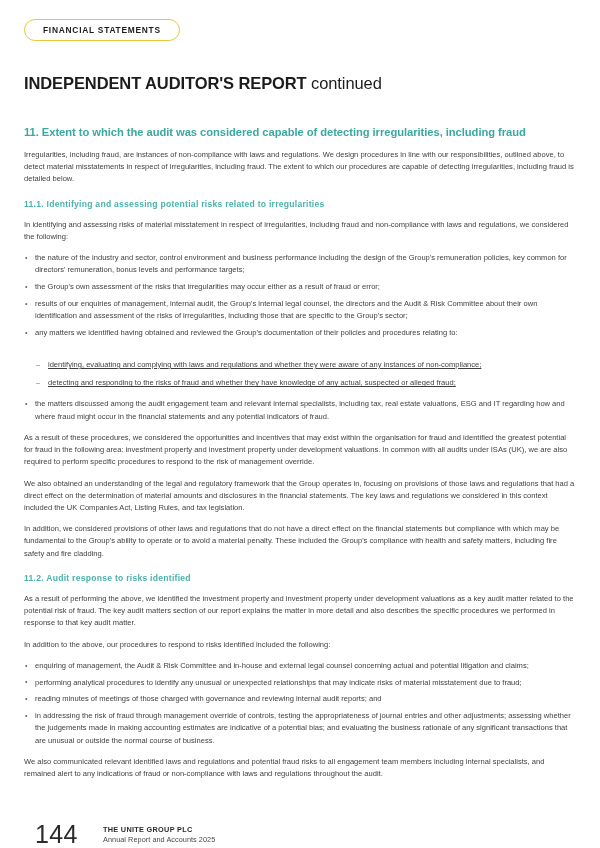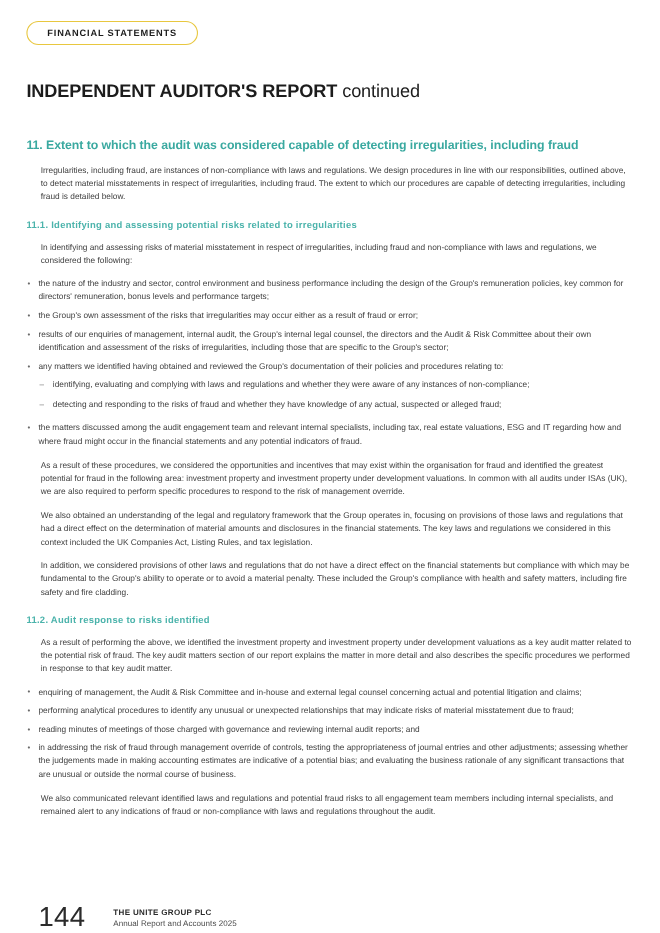--- a/index.html
+++ b/index.html
@@ -70,21 +70,21 @@
     margin: 13px 0 0 0;
     letter-spacing: 0.25px;
     line-height: 1.3;
   }
 
   
   p.body-text {
     font-size: 7.55px;
     line-height: 1.62;
     color: #3f3f3f;
-    margin: 9px 0 0 13px;
+    margin: 9px 0 0 0;
     letter-spacing: 0.005px;
   }
 
   ul.bullets {
     list-style: none;
     margin: 9px 0 0 0;
     padding: 0;
   }
   ul.bullets > li {
     position: relative;
@@ -101,22 +101,23 @@
     content: "\2022";
     position: absolute;
     left: 1px;
     top: -0.3px;
     font-size: 7.2px;
     color: #6a6a6a;
   }
 
   ul.sub-bullets {
     list-style: none;
-    margin: 5px 0 4px 0;
+    margin: 20px 0 4px 0;
     padding: 0;
+    text-decoration: underline;
   }
   ul.sub-bullets > li {
     position: relative;
     padding-left: 13px;
     margin-left: 11px;
     font-size: 7.55px;
     line-height: 1.62;
     color: #3f3f3f;
     margin-bottom: 6px;
   }
@@ -203,20 +204,21 @@
   <p class="body-text">As a result of these procedures, we considered the opportunities and incentives that may exist within the organisation for fraud and identified the greatest potential for fraud in the following area: investment property and investment property under development valuations. In common with all audits under ISAs (UK), we are also required to perform specific procedures to respond to the risk of management override.</p>
 
   <p class="body-text">We also obtained an understanding of the legal and regulatory framework that the Group operates in, focusing on provisions of those laws and regulations that had a direct effect on the determination of material amounts and disclosures in the financial statements. The key laws and regulations we considered in this context included the UK Companies Act, Listing Rules, and tax legislation.</p>
 
   <p class="body-text">In addition, we considered provisions of other laws and regulations that do not have a direct effect on the financial statements but compliance with which may be fundamental to the Group's ability to operate or to avoid a material penalty. These included the Group's compliance with health and safety matters, including fire safety and fire cladding.</p>
 
   <h3 class="sub-heading">11.2. Audit response to risks identified</h3>
 
   <p class="body-text">As a result of performing the above, we identified the investment property and investment property under development valuations as a key audit matter related to the potential risk of fraud. The key audit matters section of our report explains the matter in more detail and also describes the specific procedures we performed in response to that key audit matter.</p>
 
+  <p class="body-text">In addition to the above, our procedures to respond to risks identified included the following:</p>
 
   <ul class="bullets">
     <li>enquiring of management, the Audit &amp; Risk Committee and in-house and external legal counsel concerning actual and potential litigation and claims;</li>
     <li>performing analytical procedures to identify any unusual or unexpected relationships that may indicate risks of material misstatement due to fraud;</li>
     <li>reading minutes of meetings of those charged with governance and reviewing internal audit reports; and</li>
     <li>in addressing the risk of fraud through management override of controls, testing the appropriateness of journal entries and other adjustments; assessing whether the judgements made in making accounting estimates are indicative of a potential bias; and evaluating the business rationale of any significant transactions that are unusual or outside the normal course of business.</li>
   </ul>
 
   <p class="body-text">We also communicated relevant identified laws and regulations and potential fraud risks to all engagement team members including internal specialists, and remained alert to any indications of fraud or non-compliance with laws and regulations throughout the audit.</p>
 

